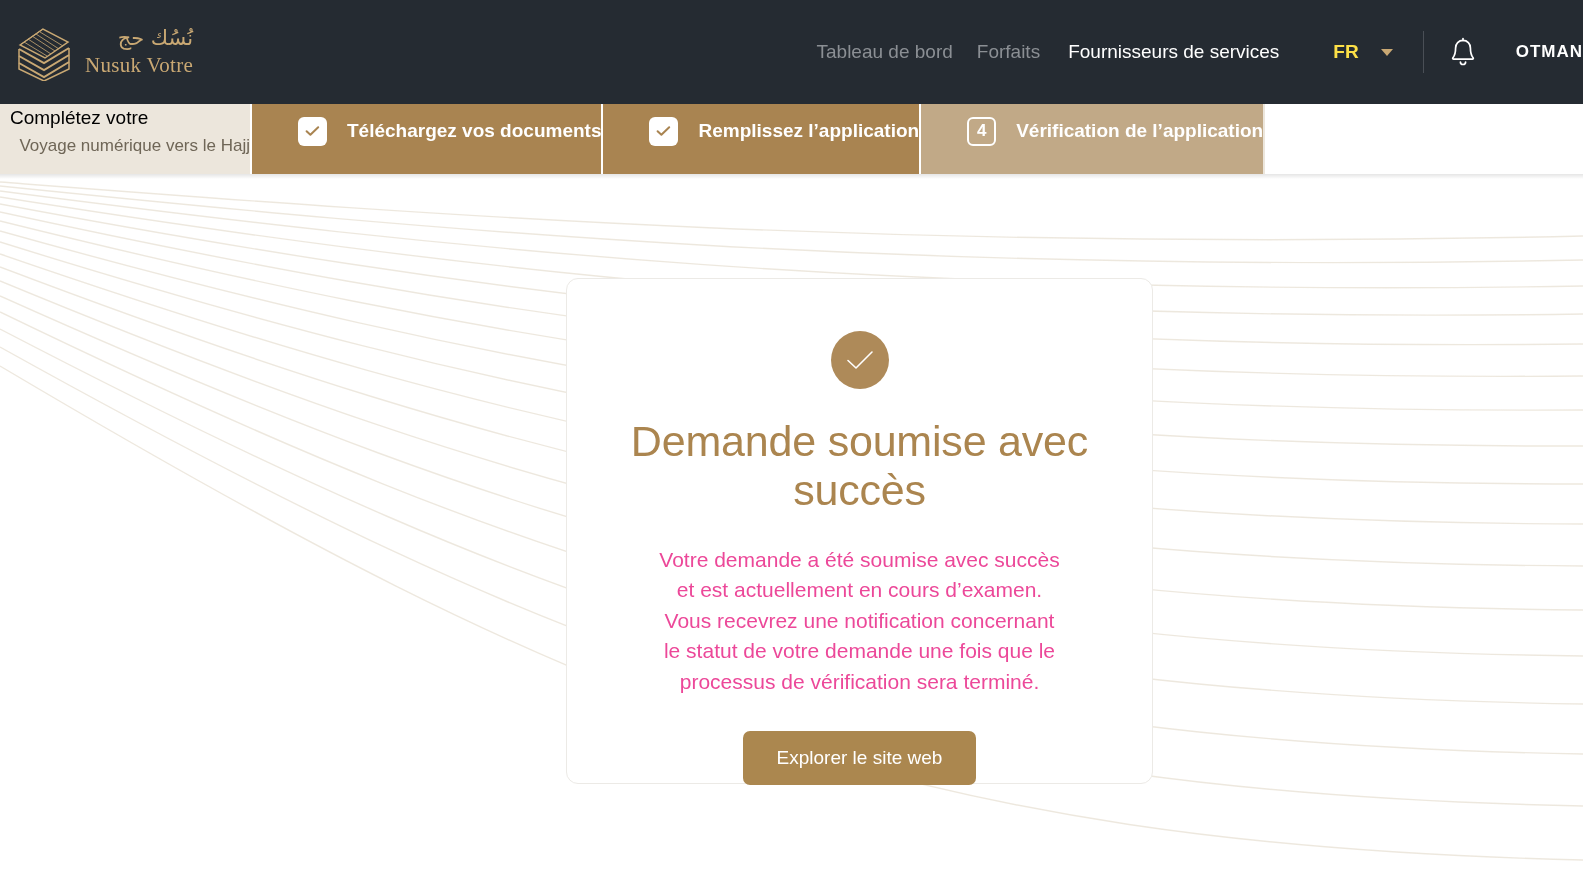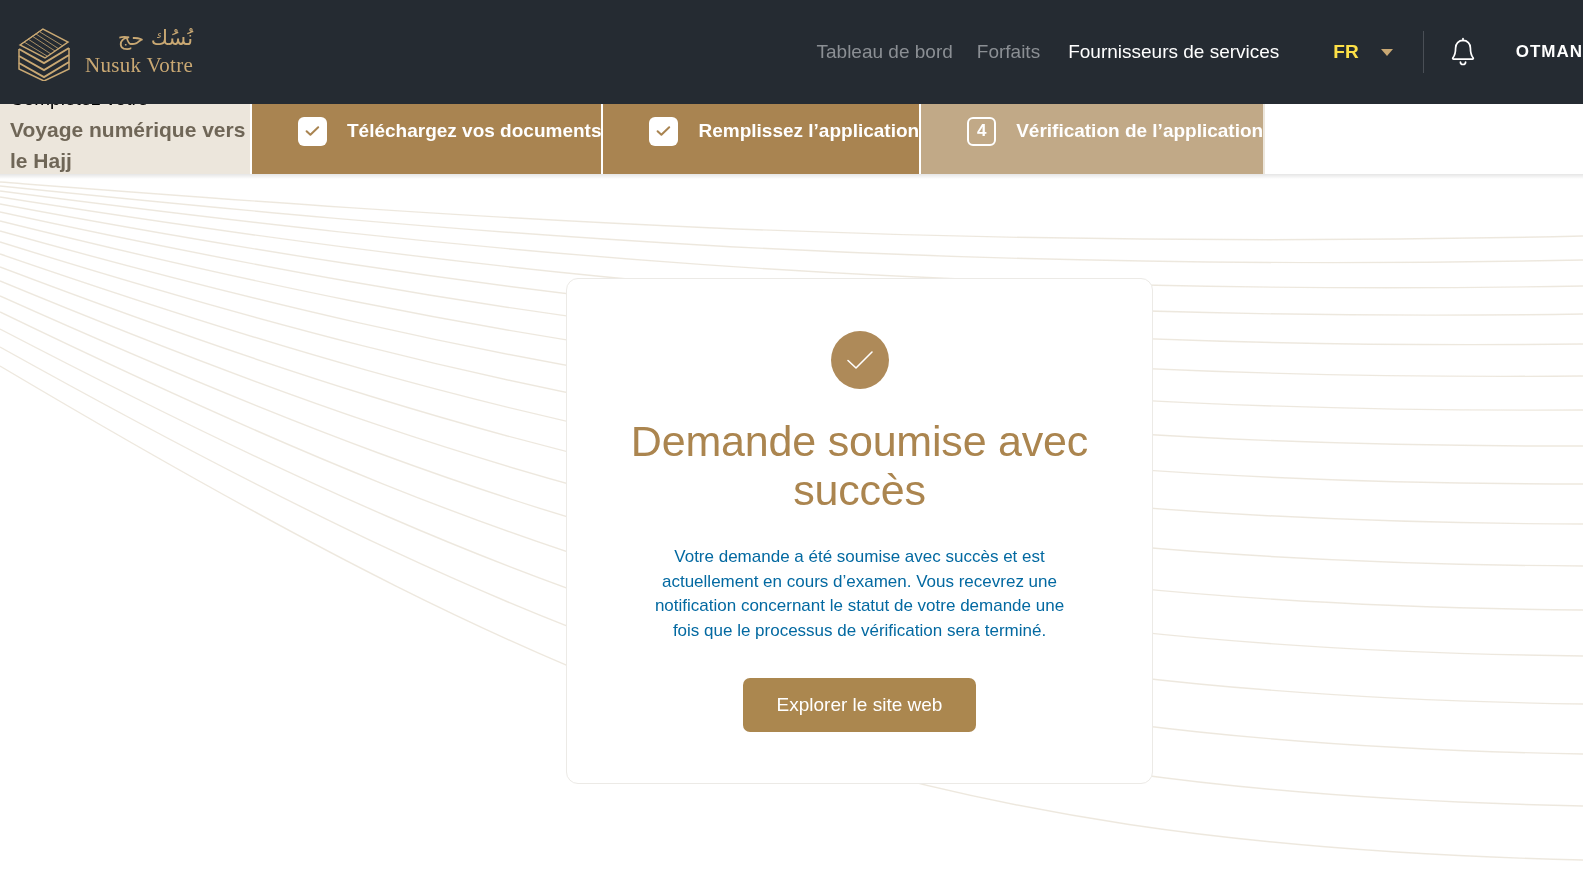--- a/index.html
+++ b/index.html
@@ -132,21 +132,21 @@
   .step-intro {
     width: 250px;
     flex: 0 0 250px;
     background: #ece6dc;
     display: flex;
     flex-direction: column;
     justify-content: center;
     padding-left: 10px;
   }
   .step-intro-l1 { font-size: 19px; color: #000000; line-height: 1.5; }
-  .step-intro-l2 { font-size: 21px; color: #6f6657; font-weight: bold; line-height: 1.5; }
+  .step-intro-l2 { font-size: 17px; color: #6f6657; font-weight: normal; line-height: 1.5; text-align: right; }
 
   .step {
     display: flex;
     align-items: center;
     gap: 20px;
     padding-left: 46px;
     position: relative;
     border-left: 2px solid #ffffff;
     cursor: pointer;
   }
@@ -238,23 +238,23 @@
     line-height: 1.14;
     color: #ab854f;
     text-align: center;
     font-weight: normal;
     letter-spacing: -0.2px;
     max-width: 470px;
   }
 
   .card-desc {
     margin-top: 30px;
-    font-size: 17px;
+    font-size: 21px;
     line-height: 1.45;
-    color: #0369a1;
+    color: #ec4899;
     text-align: center;
     max-width: 412px;
   }
 
   .cta {
     margin-top: 34px;
     background: #ab874f;
     color: #ffffff;
     font-size: 19px;
     border: none;

